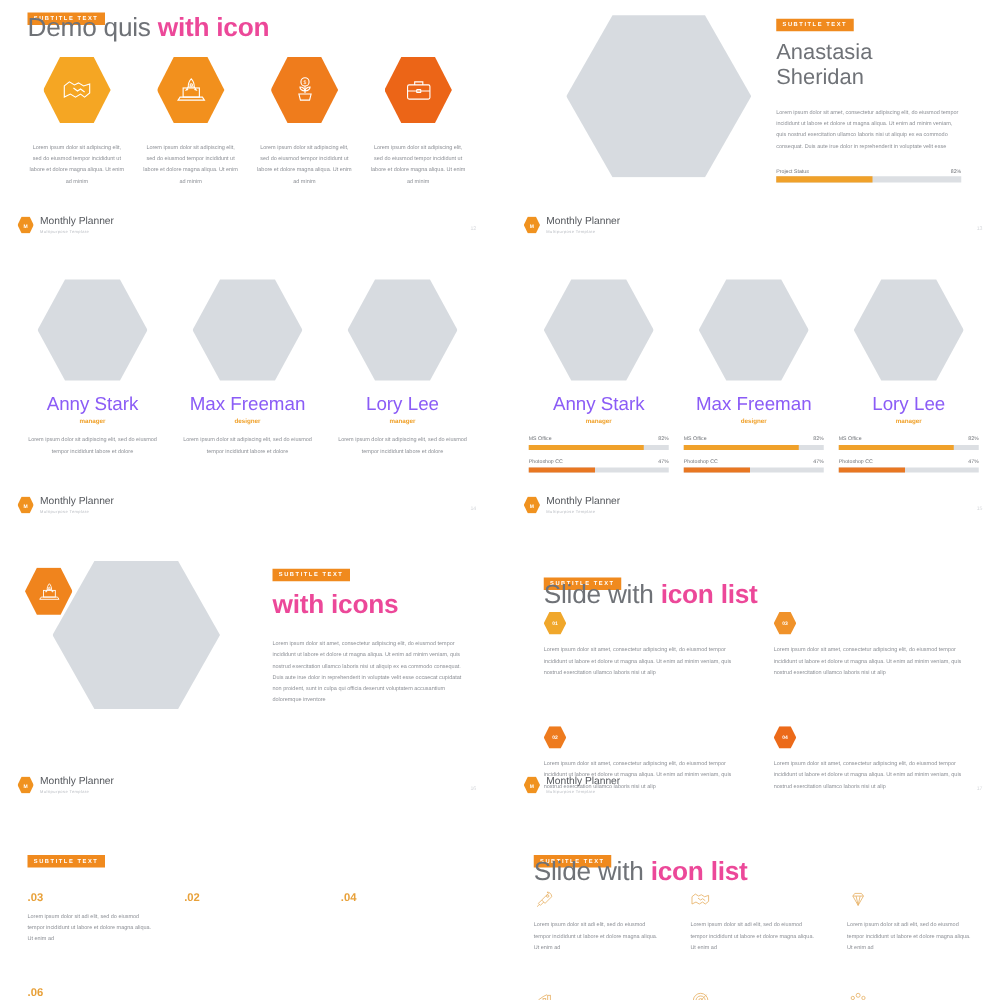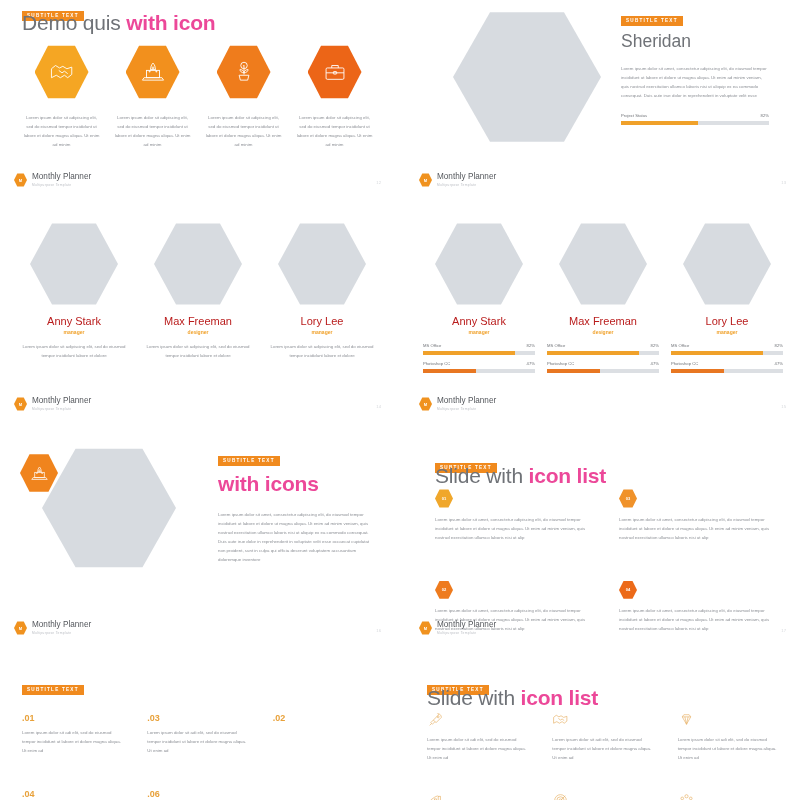--- a/index.html
+++ b/index.html
@@ -60,21 +60,21 @@
 
   
   .s13-hex { position:absolute; left:48px; top:8px; width:148px; height:138px; }
   .s13-right { position:absolute; left:216px; top:8px; width:148px; }
   .s13-name { font-size:17.5px; color:#6f7277; font-weight:300; line-height:1.16; margin-top:5px; }
 
   
   .team { position:absolute; left:18px; top:14px; width:360px; display:flex; gap:12px; }
   .tm { width:112px; }
   .tm-hex { width:88px; height:86px; margin:0 auto; }
-  .tm-name { text-align:center; font-size:11px; color:#b91c1c; font-weight:300; margin-top:8px; }
+  .tm-name { text-align:center; font-size:15px; color:#8b5cf6; font-weight:300; margin-top:8px; }
   .tm-role { text-align:center; font-size:5px; color:#F0A12A; font-weight:700; margin-top:2px; }
 
   
   .s16-big { position:absolute; left:42px; top:14px; width:134px; height:126px; }
   .s16-small { position:absolute; left:20px; top:22px; width:38px; height:40px; }
   .s16-right { position:absolute; left:218px; top:17px; width:152px; }
 
   
   .s17-grid { position:absolute; left:30px; top:58px; width:338px;
     display:grid; grid-template-columns:1fr 1fr; gap:38px 30px; }
@@ -170,20 +170,21 @@
   <div class="pgno">12</div>
 </section>
 
 <section class="slide s-col-r row1">
   <div class="hex s13-hex">
         <i></i>
       </div>
   <div class="s13-right">
     <span class="badge">SUBTITLE TEXT</span>
     <div class="s13-name">
+      <div>Anastasia</div>
       <div>Sheridan</div>
     </div>
     <div class="copy" style="margin-top:13px;">Lorem ipsum dolor sit amet, consectetur adipiscing elit, do eiusmod tempor incididunt ut labore et dolore ut magna aliqua. Ut enim ad minim veniam, quis nostrud exercitation ullamco laboris nisi ut aliquip ex ea commodo consequat. Duis aute irue dolor in reprehenderit in voluptate velit esse</div>
     <div style="margin-top:13px;">
       <div class="pbar-row">
         <span>Project Status</span>
         <span>82%</span>
       </div>
       <div class="pbar">
             <em style="width:52%;background:#F0A12A"></em>
@@ -402,24 +403,20 @@
   </div>
   <div class="pgno">17</div>
 </section>
 
 <section class="slide s-col-l row4">
   <div style="position:absolute;left:22px;top:22px;">
     <span class="badge">SUBTITLE TEXT</span>
   </div>
   <div class="s18-grid">
     <div>
-          <div class="num">.01</div>
-          <div class="copy">Lorem ipsum dolor sit adi elit, sed do eiusmod tempor incididunt ut labore et dolore magna aliqua. Ut enim ad</div>
-        </div>
-    <div>
           <div class="num">.03</div>
           <div class="copy">Lorem ipsum dolor sit adi elit, sed do eiusmod tempor incididunt ut labore et dolore magna aliqua. Ut enim ad</div>
         </div>
     <div>
           <div class="num">.02</div>
         </div>
     <div>
           <div class="num">.04</div>
         </div>
     <div>

